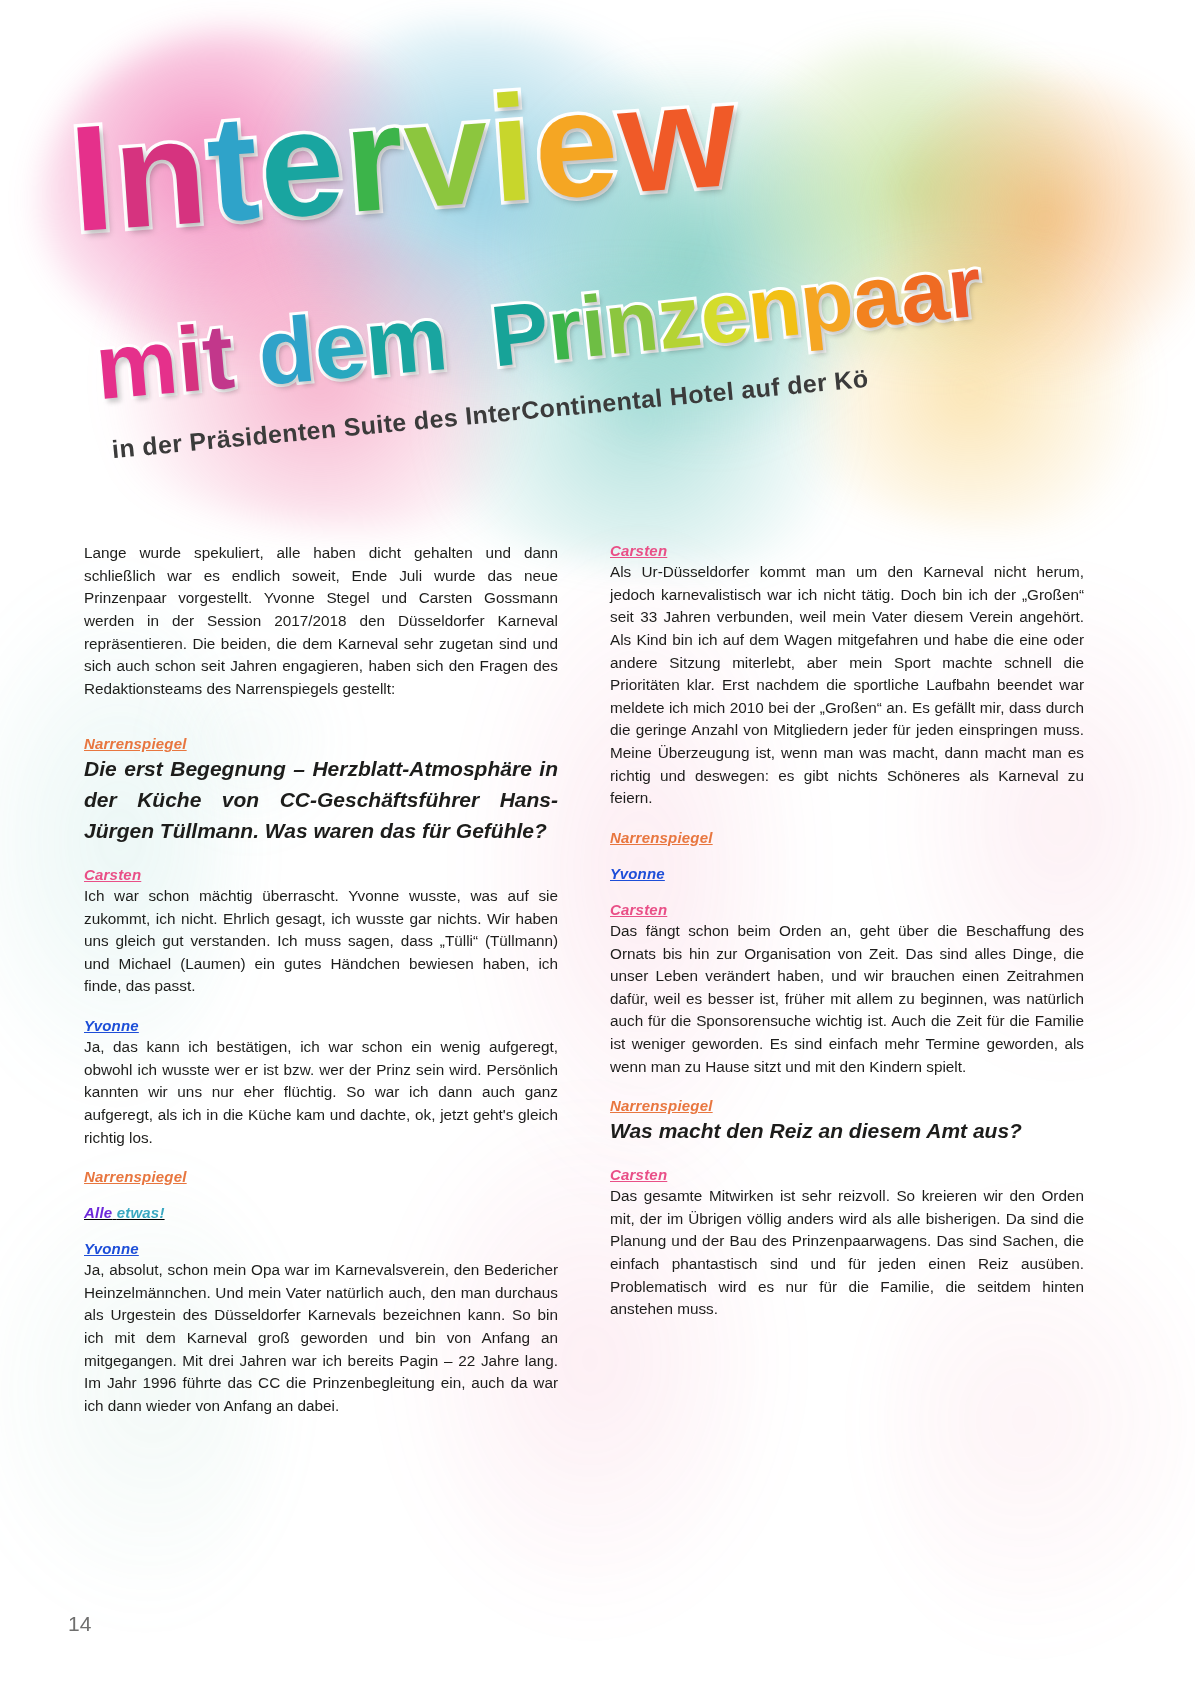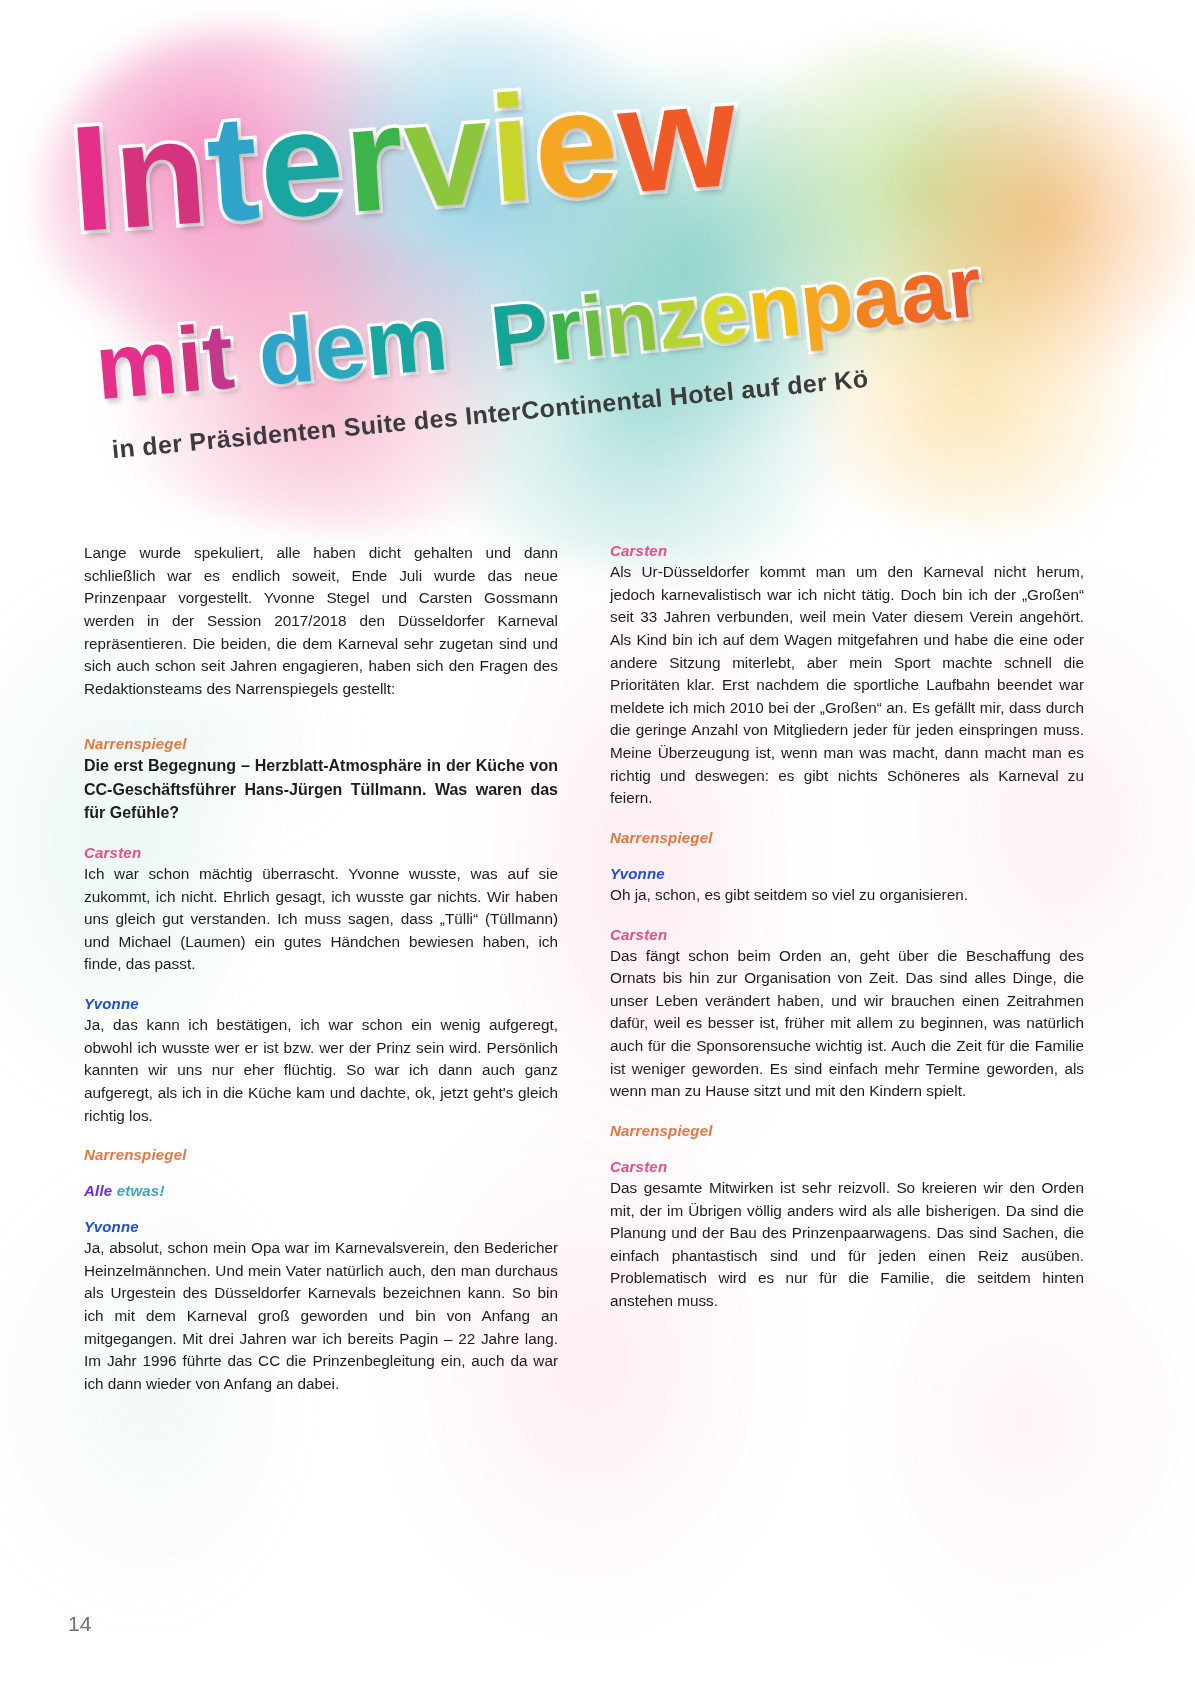--- a/index.html
+++ b/index.html
@@ -86,27 +86,29 @@
     color:#1d1d1b;
     text-align:justify;
     hyphens:auto;
   }
   .speaker{
     margin:19px 0 2px 0;
     font-size:15px;
     font-weight:bold;
     font-style:italic;
     letter-spacing:.2px;
+    text-decoration:underline;
   }
   .speaker.first{margin-top:0;}
   .q{
     margin:0 0 0 0;
-    font-size:16px;
+    font-size:21px;
     line-height:1.47;
     font-weight:bold;
+    font-style:italic;
     color:#1d1d1b;
     text-align:justify;
   }
   .gap{height:16px;}
 
   .c-narren{color:#e8763f;}
   .c-carsten{color:#e94f87;}
   .c-yvonne{color:#1d4ed8;}
   .c-alle-a{color:#6d28d9;}
   .c-alle-b{color:#3aa8c1;}
@@ -176,26 +178,26 @@
     </div>
 
     <div class="col">
 
       <div class="speaker c-carsten first">Carsten</div>
       <p class="para">Als Ur-Düsseldorfer kommt man um den Karneval nicht herum, jedoch karnevalistisch war ich nicht tätig. Doch bin ich der „Großen“ seit 33 Jahren verbunden, weil mein Vater diesem Verein angehört. Als Kind bin ich auf dem Wagen mitgefahren und habe die eine oder andere Sitzung miterlebt, aber mein Sport machte schnell die Prioritäten klar. Erst nachdem die sportliche Laufbahn beendet war meldete ich mich 2010 bei der „Großen“ an. Es gefällt mir, dass durch die geringe Anzahl von Mitgliedern jeder für jeden einspringen muss. Meine Überzeugung ist, wenn man was macht, dann macht man es richtig und deswegen: es gibt nichts Schöneres als Karneval zu feiern.</p>
 
       <div class="speaker c-narren">Narrenspiegel</div>
 
       <div class="speaker c-yvonne">Yvonne</div>
-      <p class="para">Oh ja, schon, es gibt seitdem so viel zu organisieren.</p>
 
       <div class="speaker c-carsten">Carsten</div>
       <p class="para">Das fängt schon beim Orden an, geht über die Beschaffung des Ornats bis hin zur Organisation von Zeit. Das sind alles Dinge, die unser Leben verändert haben, und wir brauchen einen Zeitrahmen dafür, weil es besser ist, früher mit allem zu beginnen, was natürlich auch für die Sponsorensuche wichtig ist. Auch die Zeit für die Familie ist weniger geworden. Es sind einfach mehr Termine geworden, als wenn man zu Hause sitzt und mit den Kindern spielt.</p>
 
       <div class="speaker c-narren">Narrenspiegel</div>
+      <p class="q">Was macht den Reiz an diesem Amt aus?</p>
 
       <div class="speaker c-carsten">Carsten</div>
       <p class="para">Das gesamte Mitwirken ist sehr reizvoll. So kreieren wir den Orden mit, der im Übrigen völlig anders wird als alle bisherigen. Da sind die Planung und der Bau des Prinzenpaarwagens. Das sind Sachen, die einfach phantastisch sind und für jeden einen Reiz ausüben. Problematisch wird es nur für die Familie, die seitdem hinten anstehen muss.</p>
     </div>
 
   </div>
 </div>
 
 <div class="page-num">14</div>
 

